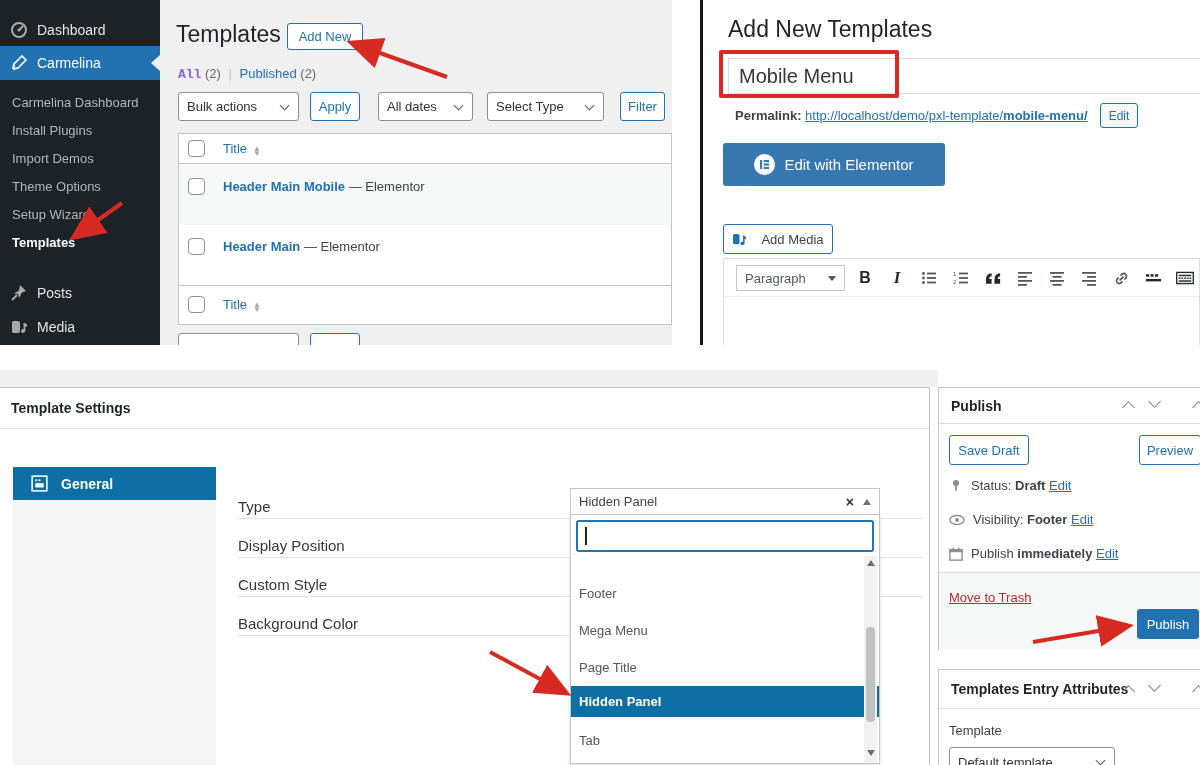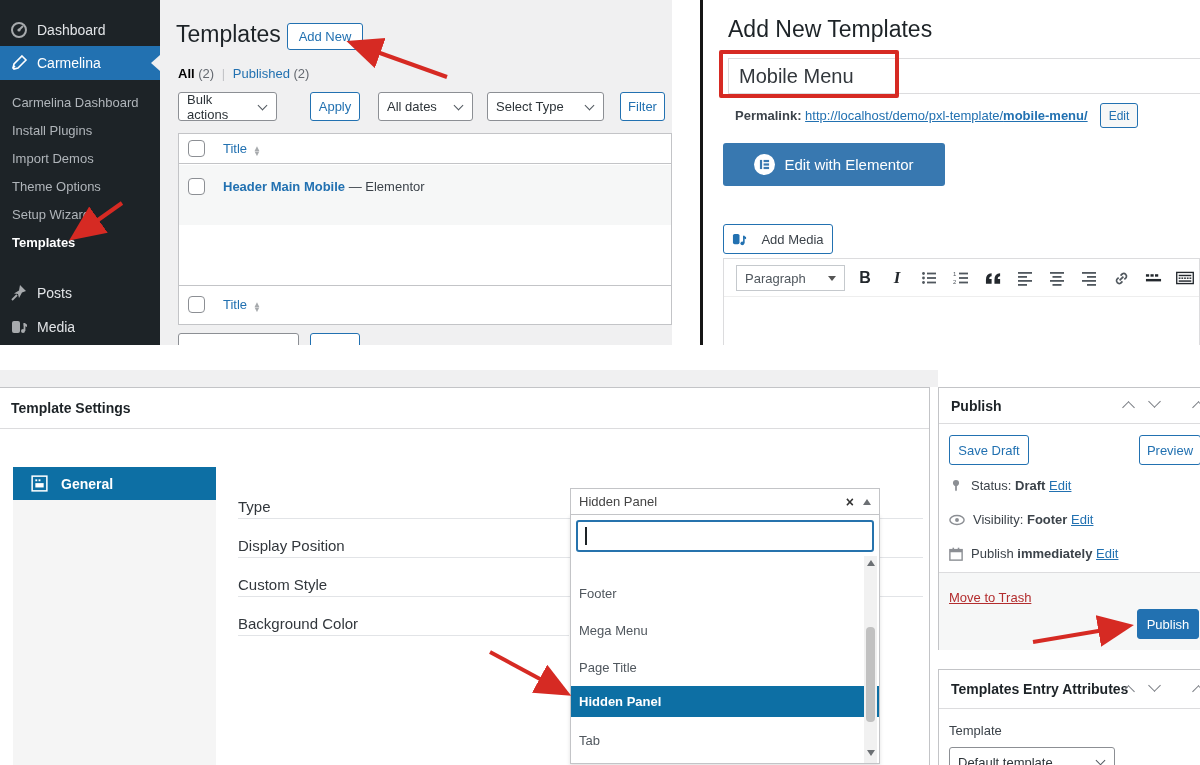--- a/index.html
+++ b/index.html
@@ -120,28 +120,28 @@
             <path d="M13.6 5 L17 6.5 L17 9 L13.6 7.6 Z" fill="#a7aaad"></path>
           </svg>
         <span>Media</span>
       </div>
     </div>
 
     <div class="abs page-h1" style="left:176px;top:21px;">Templates</div>
     <div class="abs btn-outline" style="left:287px;top:23px;width:76px;height:27px;">Add New</div>
 
     <div class="abs nowrap" style="left:178px;top:66px;font-size:13px;">
-      <span style="font-weight:bold;color:#000000;">All</span>
+      <span style="font-weight:bold;color:#8b5cf6;font-family:Liberation Mono, monospace;">All</span>
       <span style="color:#646970;">(2)</span>
       <span style="color:#c3c4c7;margin:0 4px;">|</span>
       <span class="link">Published</span>
       <span style="color:#646970;">(2)</span>
     </div>
 
-    <div class="abs wpselect" style="left:178px;top:92px;width:99px;height:29px;gap:7px;">
+    <div class="abs wpselect" style="left:178px;top:92px;width:121px;height:29px;gap:7px;">
       <span>Bulk actions</span>
         <span class="chev-dn"></span>
     </div>
     <div class="abs btn-outline" style="left:310px;top:92px;width:50px;height:29px;">Apply</div>
     <div class="abs wpselect" style="left:378px;top:92px;width:95px;height:29px;">
       <span>All dates</span>
         <span class="chev-dn"></span>
     </div>
     <div class="abs wpselect" style="left:487px;top:92px;width:117px;height:29px;">
       <span>Select Type</span>
@@ -160,20 +160,27 @@
       </div>
 
       <div class="abs" style="left:0;top:31px;width:100%;height:60px;background:#f6f7f7;">
         <div class="cb" style="left:9px;top:13px;"></div>
         <span class="abs nowrap" style="left:44px;top:14px;font-size:13px;">
           <span class="link" style="font-weight:bold;">Header Main Mobile</span>
           <span style="color:#3c434a;">— Elementor</span>
         </span>
       </div>
 
+      <div class="abs" style="left:0;top:91px;width:100%;height:60px;background:#fff;">
+        <div class="cb" style="left:9px;top:13px;"></div>
+        <span class="abs nowrap" style="left:44px;top:14px;font-size:13px;">
+          <span class="link" style="font-weight:bold;">Header Main</span>
+          <span style="color:#3c434a;">— Elementor</span>
+        </span>
+      </div>
 
       <div class="abs" style="left:0;top:151px;width:100%;height:39px;border-top:1px solid #c3c4c7;">
         <div class="cb" style="left:9px;top:10px;"></div>
         <span class="abs link" style="left:44px;top:11px;font-size:13px;"><span>Title</span><span class="sort-stack">
               <span>▲</span>
               <span>▼</span>
             </span></span>
       </div>
     </div>
 

